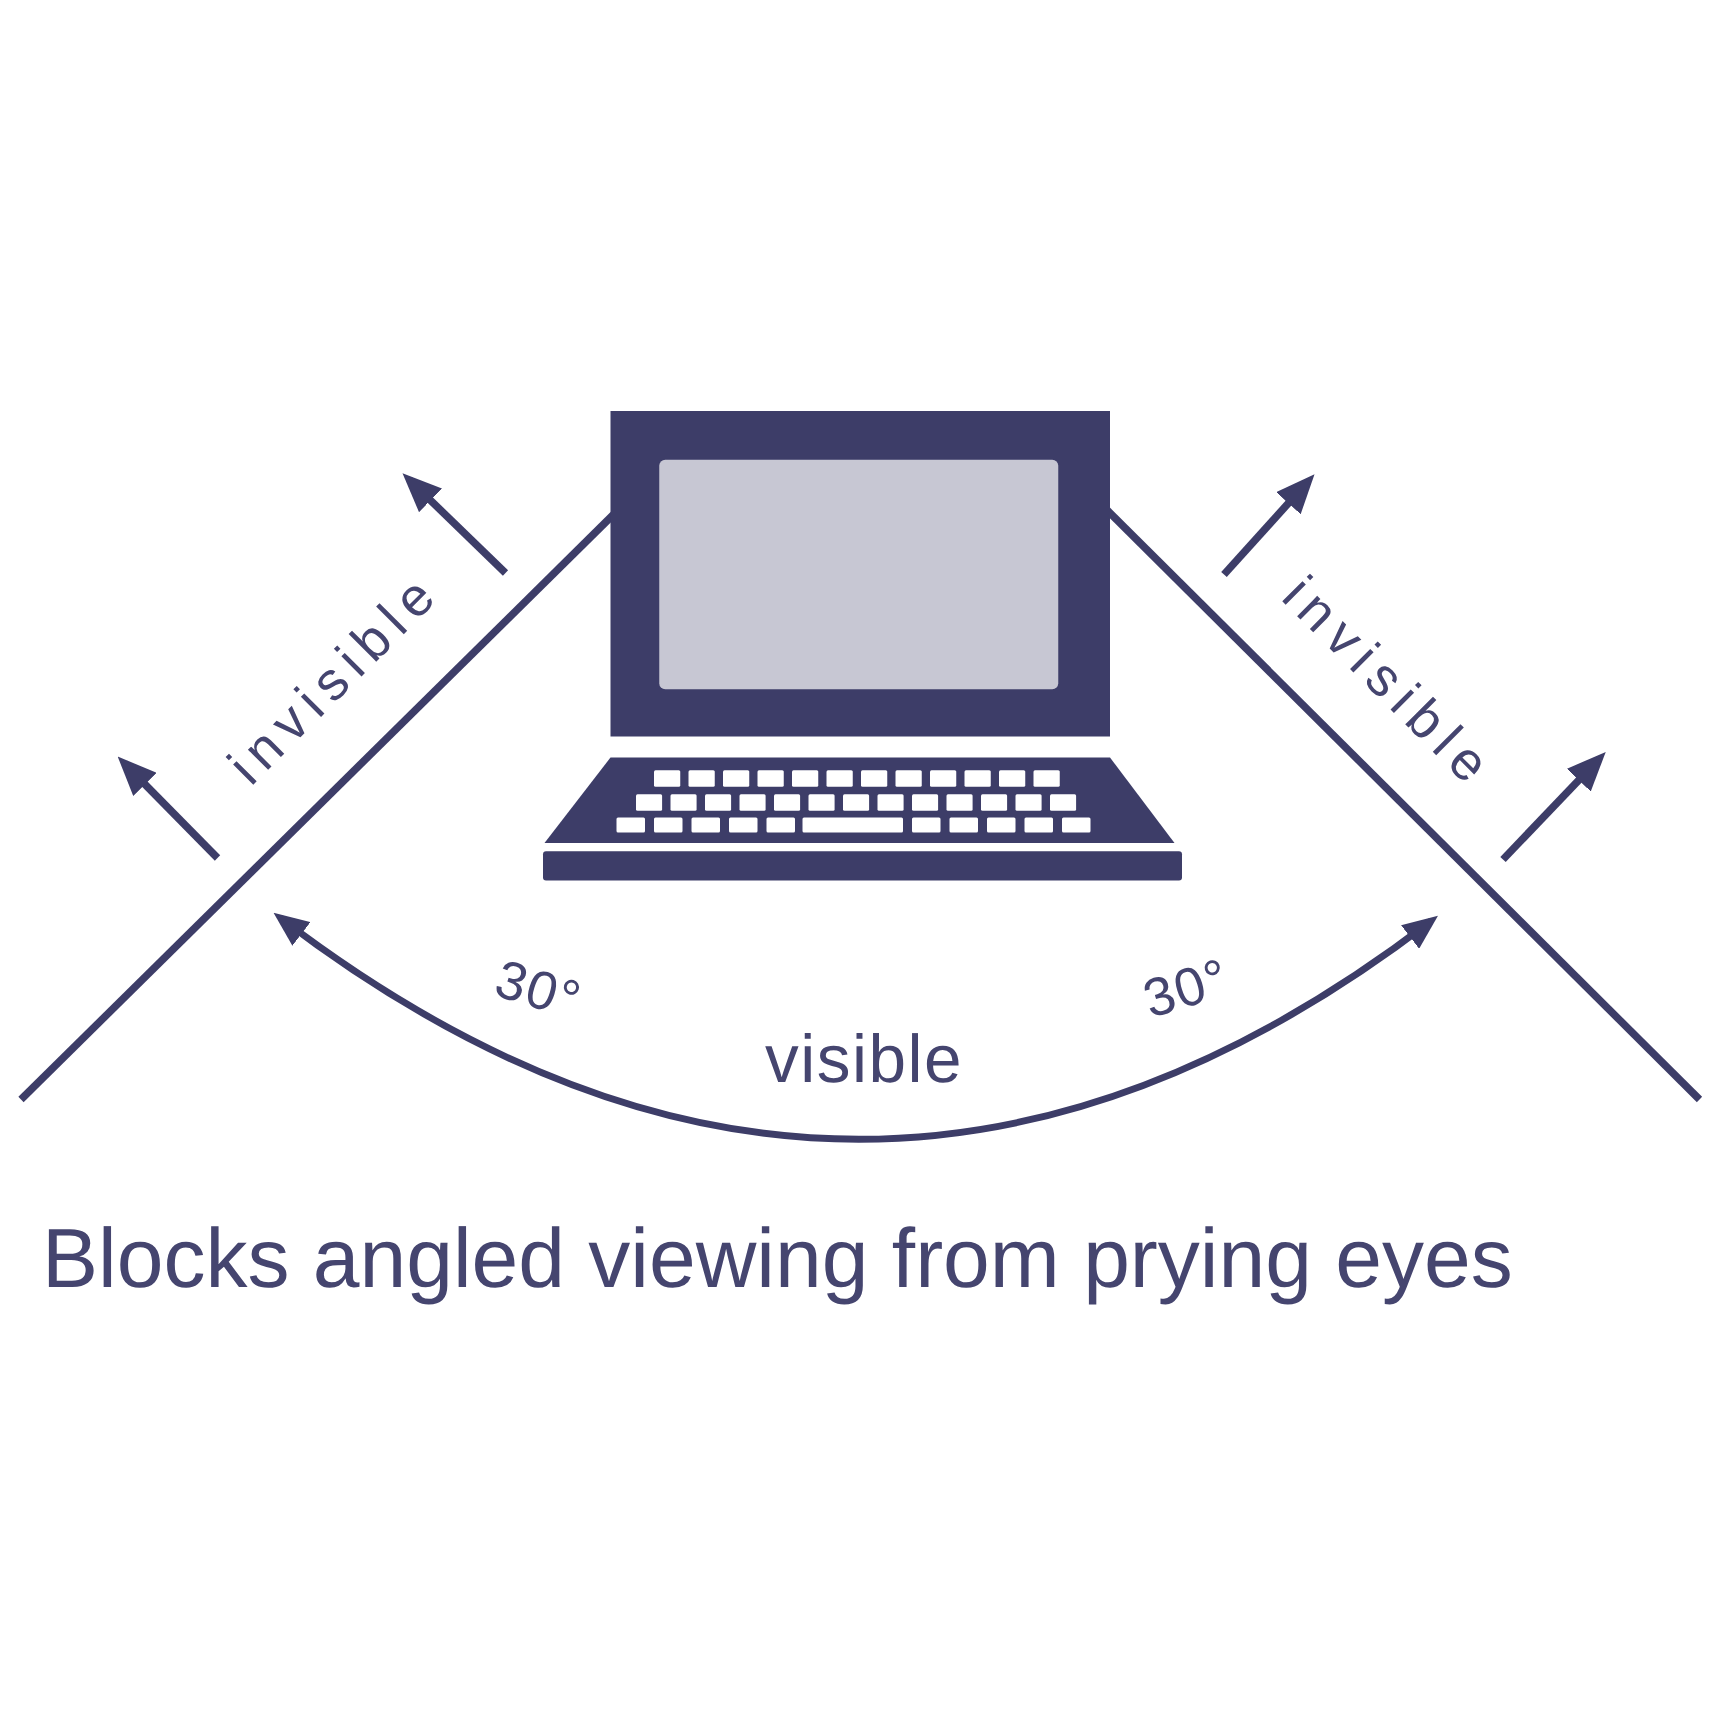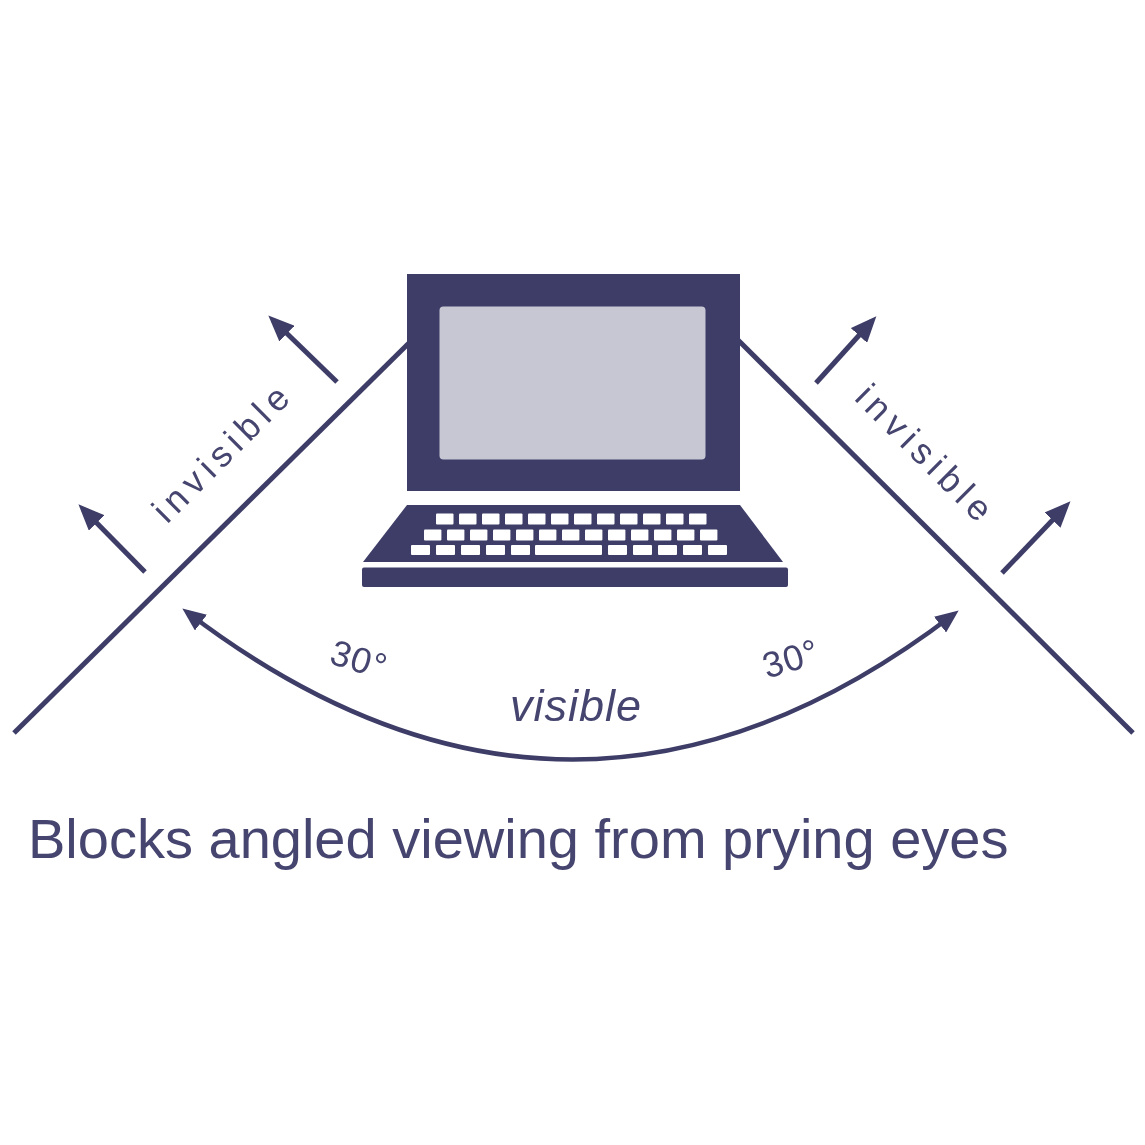--- a/index.html
+++ b/index.html
@@ -26,21 +26,20 @@
     font-size:36px;
     letter-spacing:6px;
   }
   .angle-label{
     font-size:36px;
     letter-spacing:1px;
   }
   .visible-label{
     font-size:45px;
     letter-spacing:1px;
-    font-style:italic;
   }
   #caption{
     position:absolute;
     left:0;top:806px;width:100%;
     text-align:left;
     font-size:56px;
     color:var(--text,#45456f);
     padding-left:28px;
   }
 </style>

